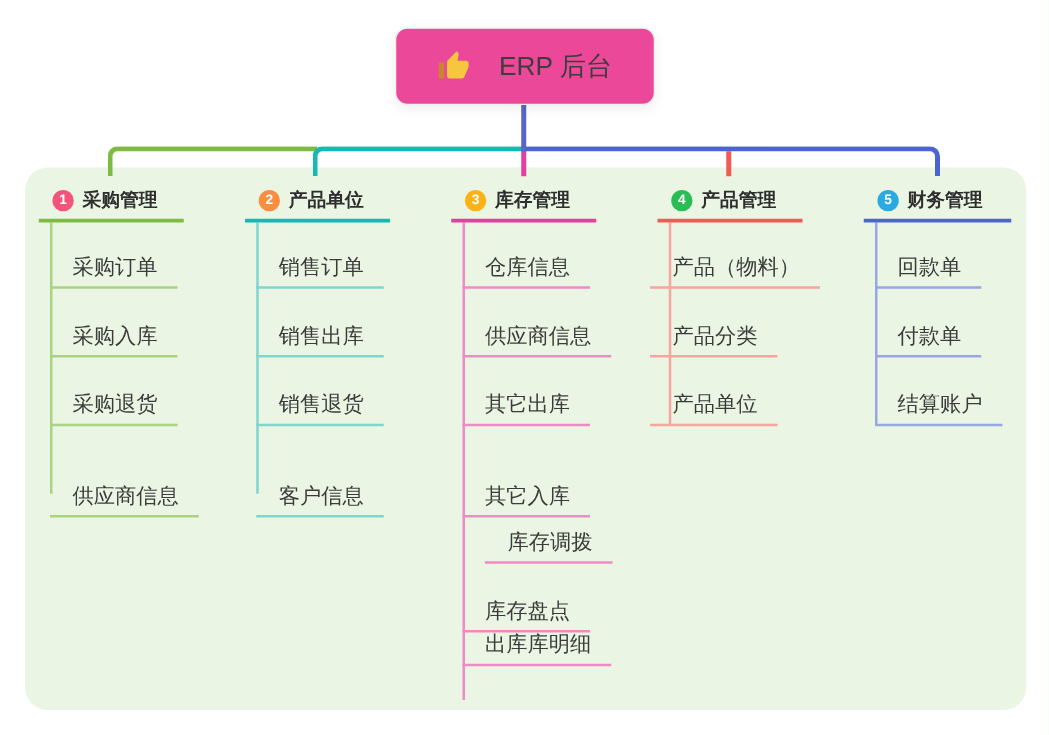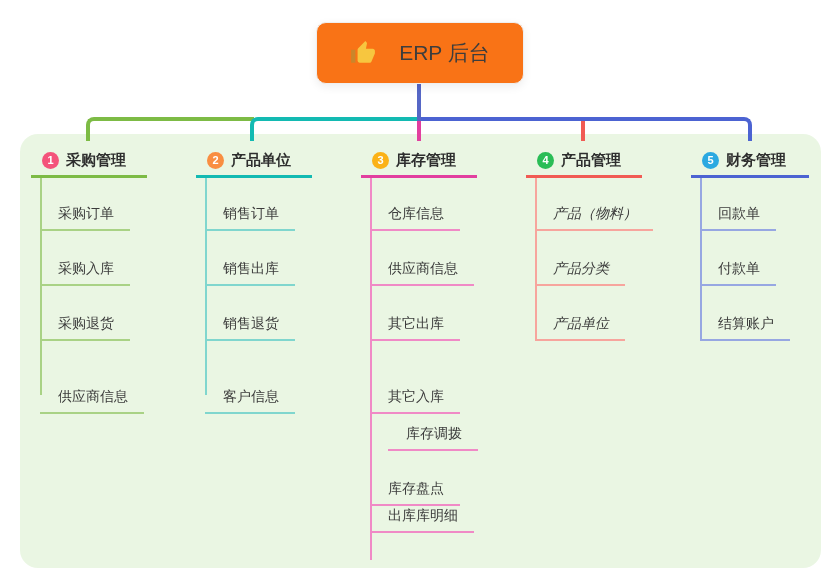--- a/index.html
+++ b/index.html
@@ -3,21 +3,21 @@
 <meta charset="utf-8">
 <style>
   html,body{margin:0;padding:0;}
   body{
     width:839px;height:588px;position:relative;background:#ffffff;
     font-family:"Liberation Sans","DejaVu Sans",sans-serif;overflow:hidden;
   }
   
   .root-card{
     position:absolute;left:316px;top:22px;width:206px;height:60px;
-    background:#f97316;border:1px solid #efefef;border-radius:10px;
+    background:#ec4899;border:1px solid #efefef;border-radius:10px;
     box-shadow:0 3px 10px rgba(0,0,0,.07);
     display:flex;align-items:center;justify-content:center;gap:23px;
     font-size:21px;font-weight:500;color:#3d3d3d;z-index:5;
   }
   .root-card svg{display:block;}
   
   .panel{
     position:absolute;left:20px;top:134px;width:801px;height:434px;
     background:#EAF6E3;border-radius:18px;z-index:0;
   }
@@ -55,26 +55,26 @@
   .rail{position:absolute;width:2px;top:178px;z-index:1;}
   .rail1{left:40px;height:217px;background:#A9D285;}
   .rail2{left:205px;height:217px;background:#80D6CE;}
   .rail3{left:370px;height:382px;background:#F08AC6;}
   .rail4{left:535px;height:162px;background:#F7A59D;}
   .rail5{left:700px;height:162px;background:#97A7E2;}
   
   .child{
     position:absolute;box-sizing:border-box;z-index:2;
     padding:0 16px 6px 18px;border-bottom:2px solid;
-    font-size:14px;color:#3b3b3b;white-space:nowrap;line-height:19px;
+    font-size:17px;color:#3b3b3b;white-space:nowrap;line-height:19px;
   }
   .cb1{left:40px;border-color:#A9D285;}
   .cb2{left:205px;border-color:#80D6CE;}
   .cb3{left:370px;border-color:#F08AC6;}
-  .cb4{left:535px;border-color:#F7A59D;font-style:italic;}
+  .cb4{left:520px;border-color:#F7A59D;}
   .cb5{left:700px;border-color:#97A7E2;}
   .r1{top:204px;} .r2{top:259px;text-align:center;} .r3{top:314px;} .r4{top:387px;}
   .r5{top:424px;margin-left:18px;} .r6{top:479px;} .r7{top:506px;}
 </style>
 </head>
 <body>
 
 <div class="panel"></div>
 
 <div class="seg elb1"></div>

